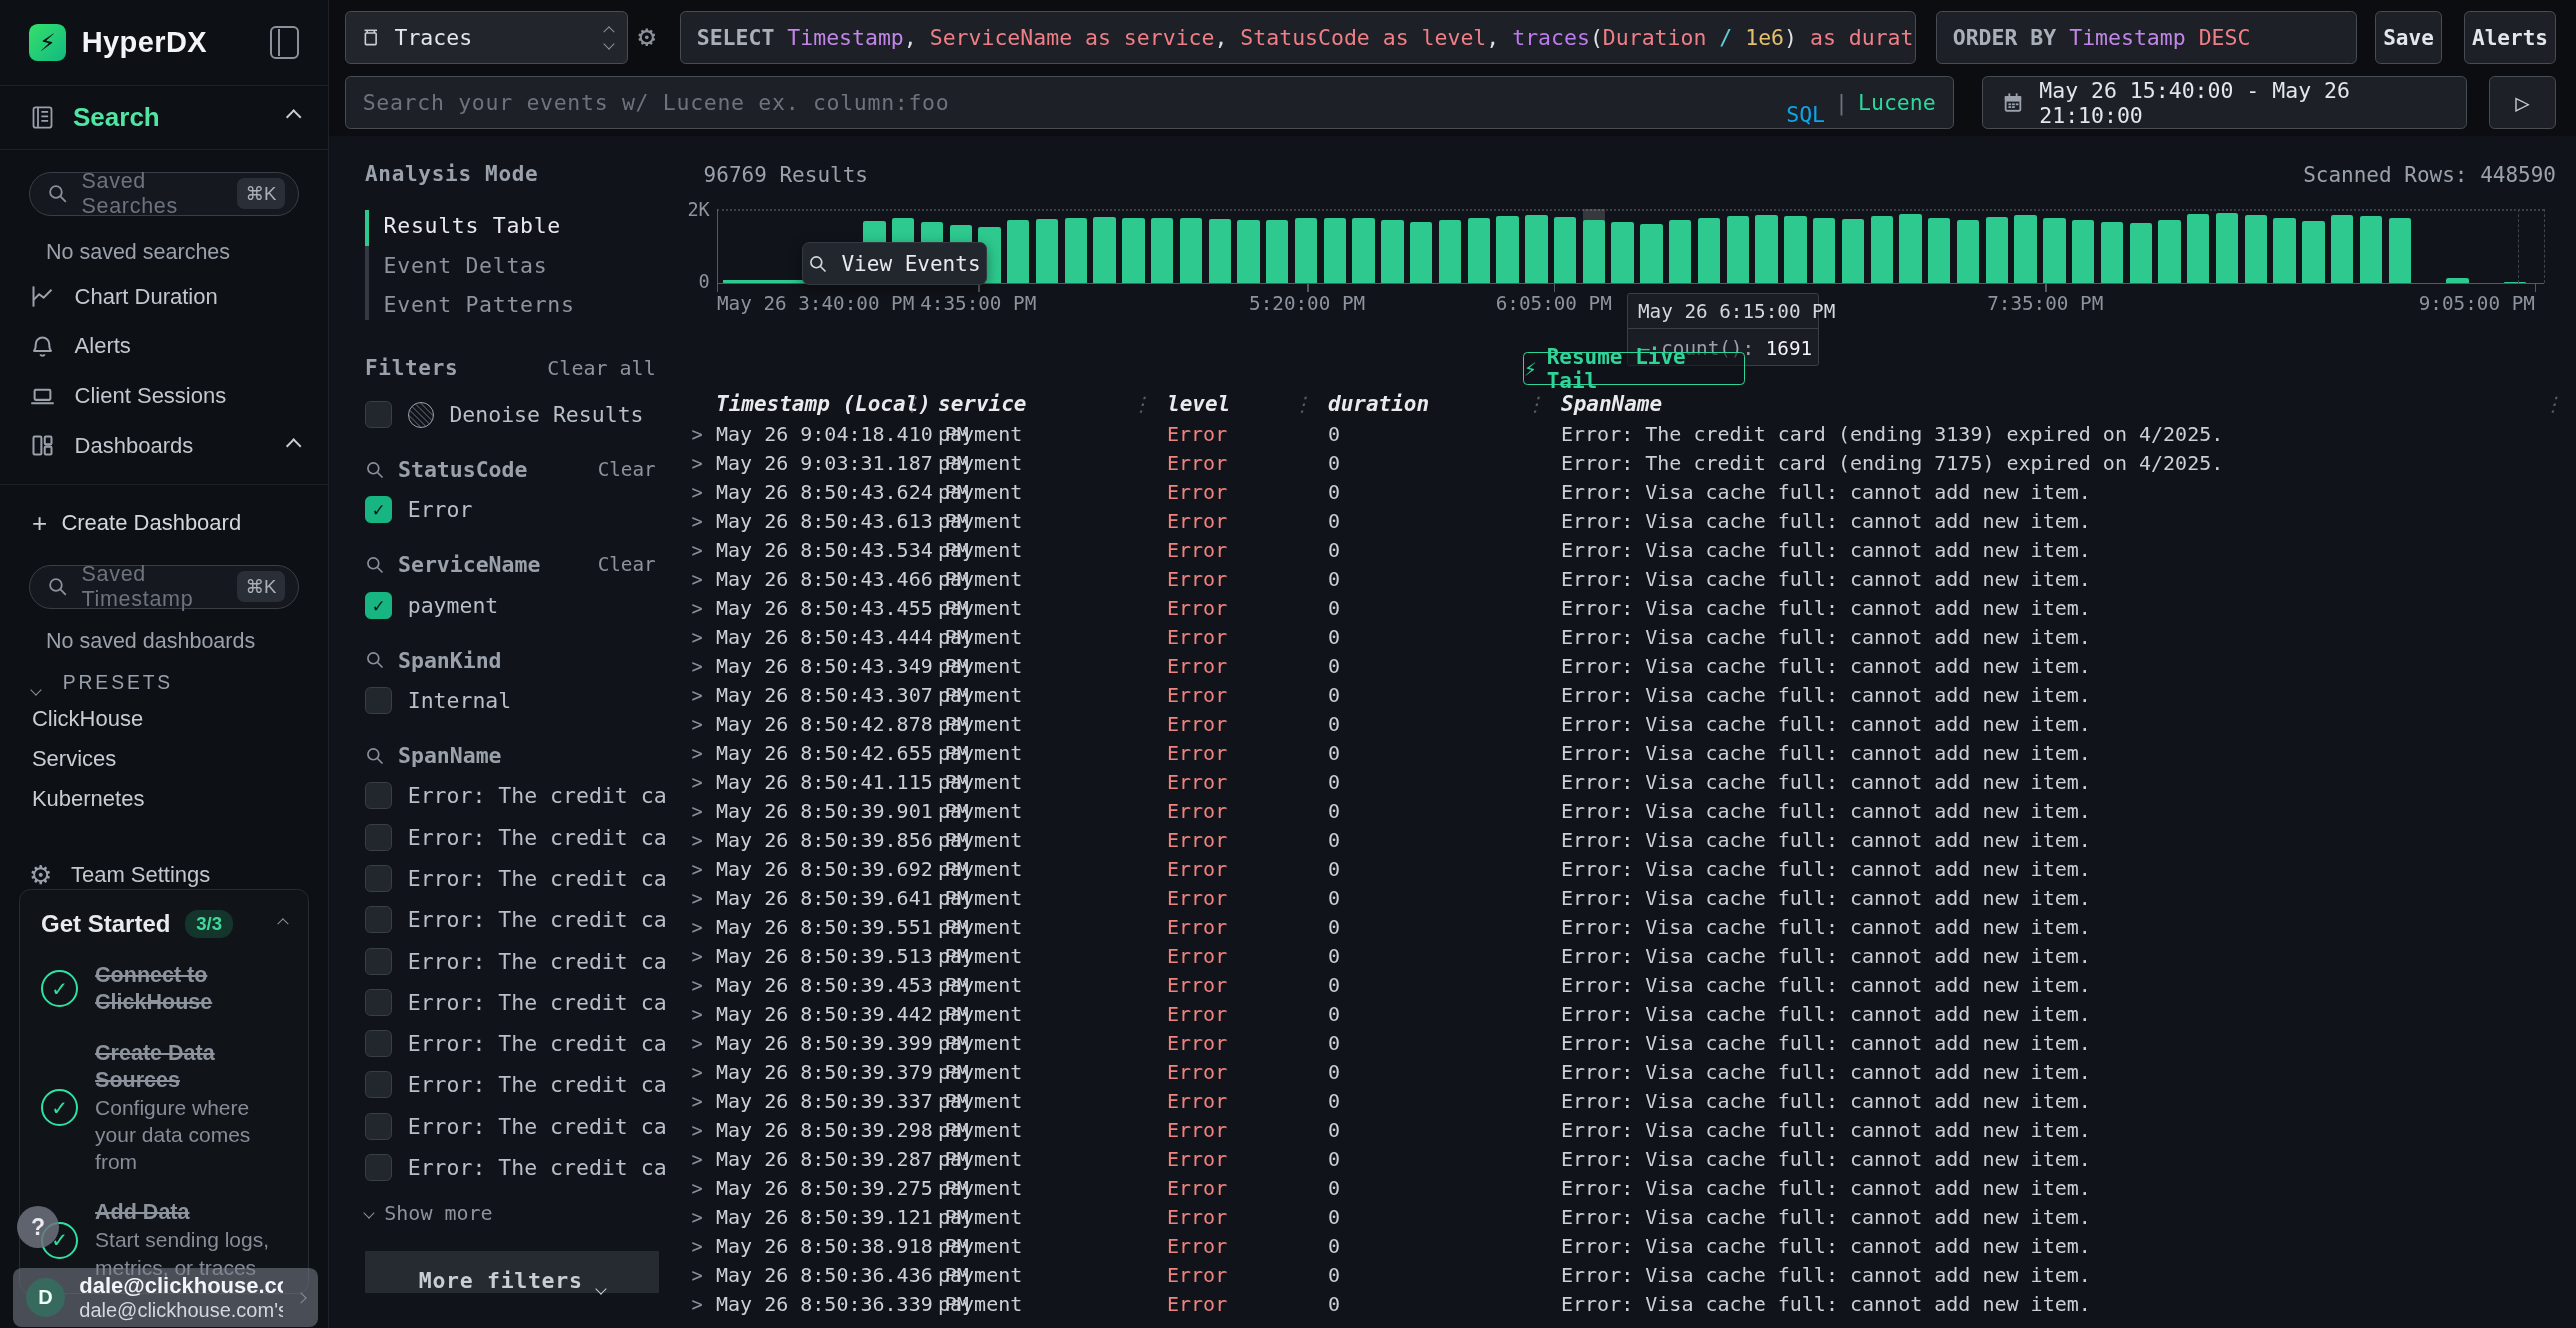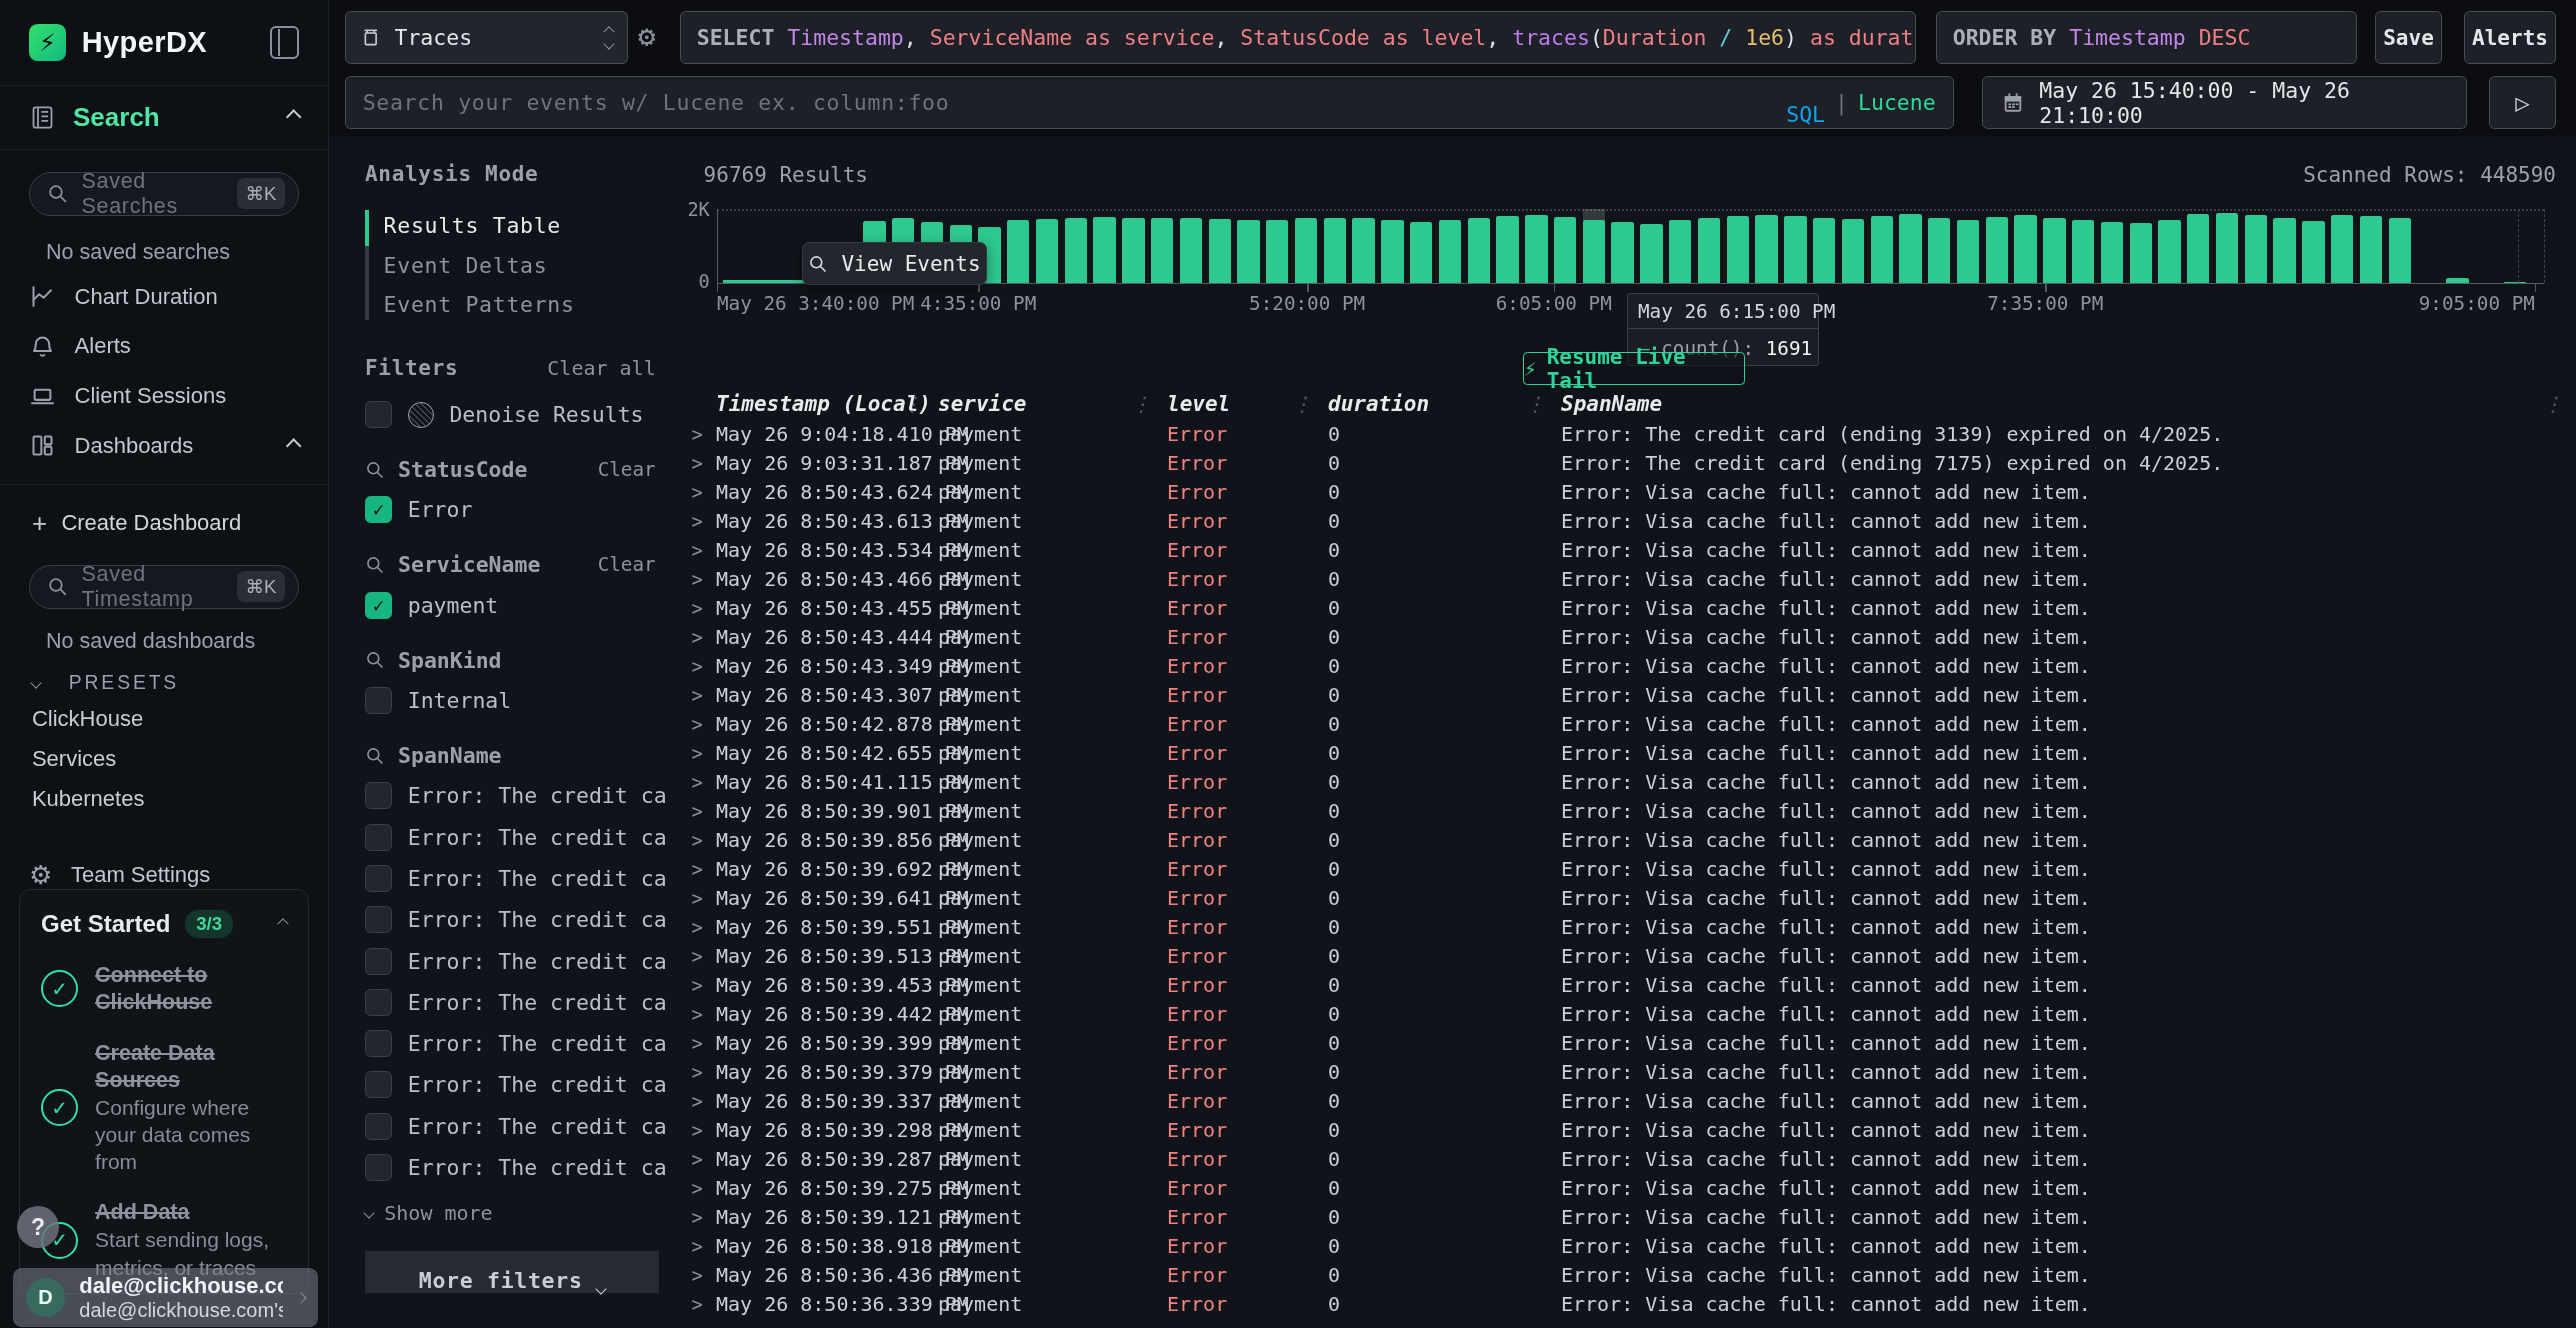--- a/index.html
+++ b/index.html
@@ -25,21 +25,21 @@
   .chev.right { transform:rotate(-45deg); }
   .chev.small { width:7.9px; height:7.9px; border-width:1.4px; border-color:#8b919b; }
   .side-body { padding:21.5px 29px 0 29px; }
   .pill-input { height:44px; border:1.4px solid #3a3f47; border-radius:22px; background:#15181e; display:flex; align-items:center; padding:0 13px 0 17px; }
   .pill-input .ph { color:#6d737d; font-size:21.5px; margin-left:13px; flex:1; letter-spacing:0.7px; }
   .kbd { background:#2a2e36; color:#aab0ba; border-radius:7.2px; font-size:18.6px; padding:4.3px 8.6px; }
   .muted-line { color:#9aa1ab; font-size:21.5px; margin:24px 0 7.2px 17px; }
   .nav-item { display:flex; align-items:center; gap:18.6px; padding:11.4px 0; color:#c3c8d0; font-size:22px; }
   .nav-item .grow { flex:1; }
   .sub-link { display:flex; align-items:center; gap:14.3px; color:#d4d8de; font-size:22px; padding:10px 0 10px 2.9px; }
-  .presets-row { display:flex; align-items:center; gap:29px; color:#9aa1ab; font-size:19.3px; letter-spacing:2.9px; padding:11.4px 0 4.3px 2.9px; }
+  .presets-row { display:flex; align-items:flex-end; gap:23px; color:#9aa1ab; font-size:19.3px; letter-spacing:2.9px; padding:11.4px 0 4.3px 2.9px; }
   .preset-item { color:#c9cdd4; font-size:22px; padding:7.2px 0 7.2px 2.9px; }
   .divider { border-top:1.4px solid #1d2128; margin:13px -29px 13px -29px; }
   .gs-card { position:absolute; left:18.6px; right:18.6px; top:889px; height:405px; background:#101318; border:1.4px solid #262b33; border-radius:11.4px; padding:20px 21.5px; }
   .gs-head { display:flex; align-items:center; gap:14.3px; }
   .gs-title { font-size:24px; font-weight:bold; color:#e8eaee; }
   .gs-badge { background:#14352b; color:#41d79b; font-size:18.6px; font-weight:bold; border-radius:13px; padding:2.9px 11.4px; }
   .gs-item { display:flex; gap:17px; margin-top:24px; }
   .gs-check { width:37px; height:37px; border-radius:50%; border:2.1px solid #2fe0a0; color:#2fe0a0; display:flex; align-items:center; justify-content:center; font-size:20px; flex:0 0 auto; align-self:center; }
   .gs-item-title { color:#8d939d; font-size:21.5px; font-weight:bold; text-decoration:line-through; line-height:1.25; }
   .gs-item-sub { color:#878d97; font-size:21px; line-height:1.3; }

